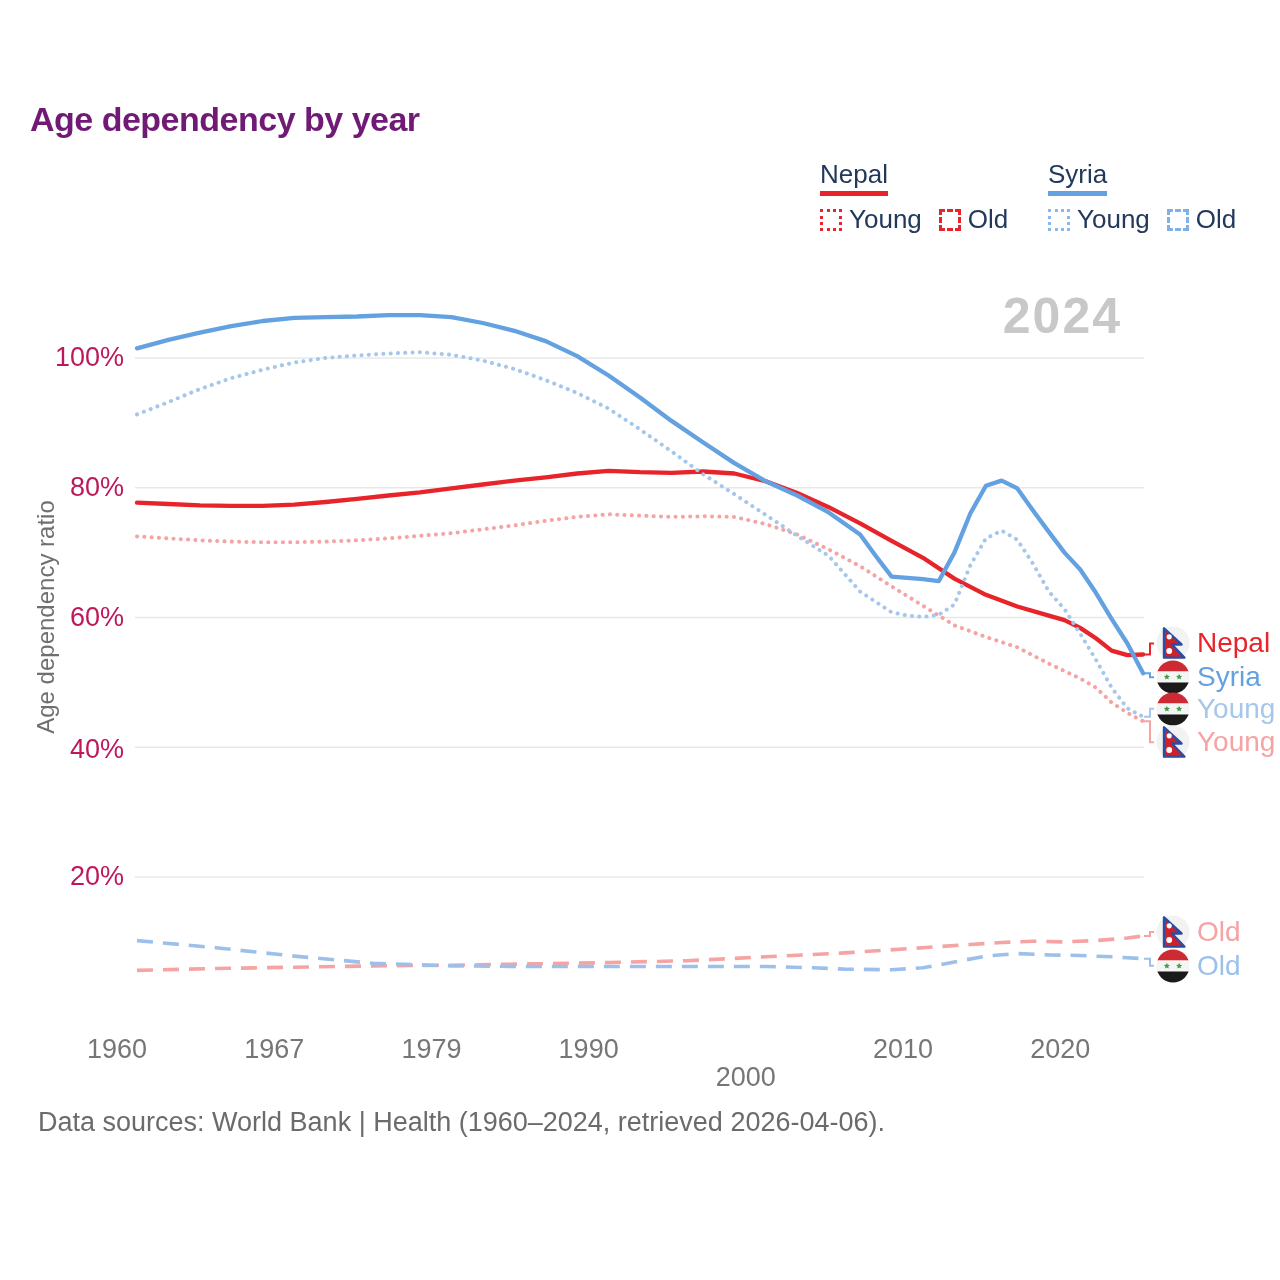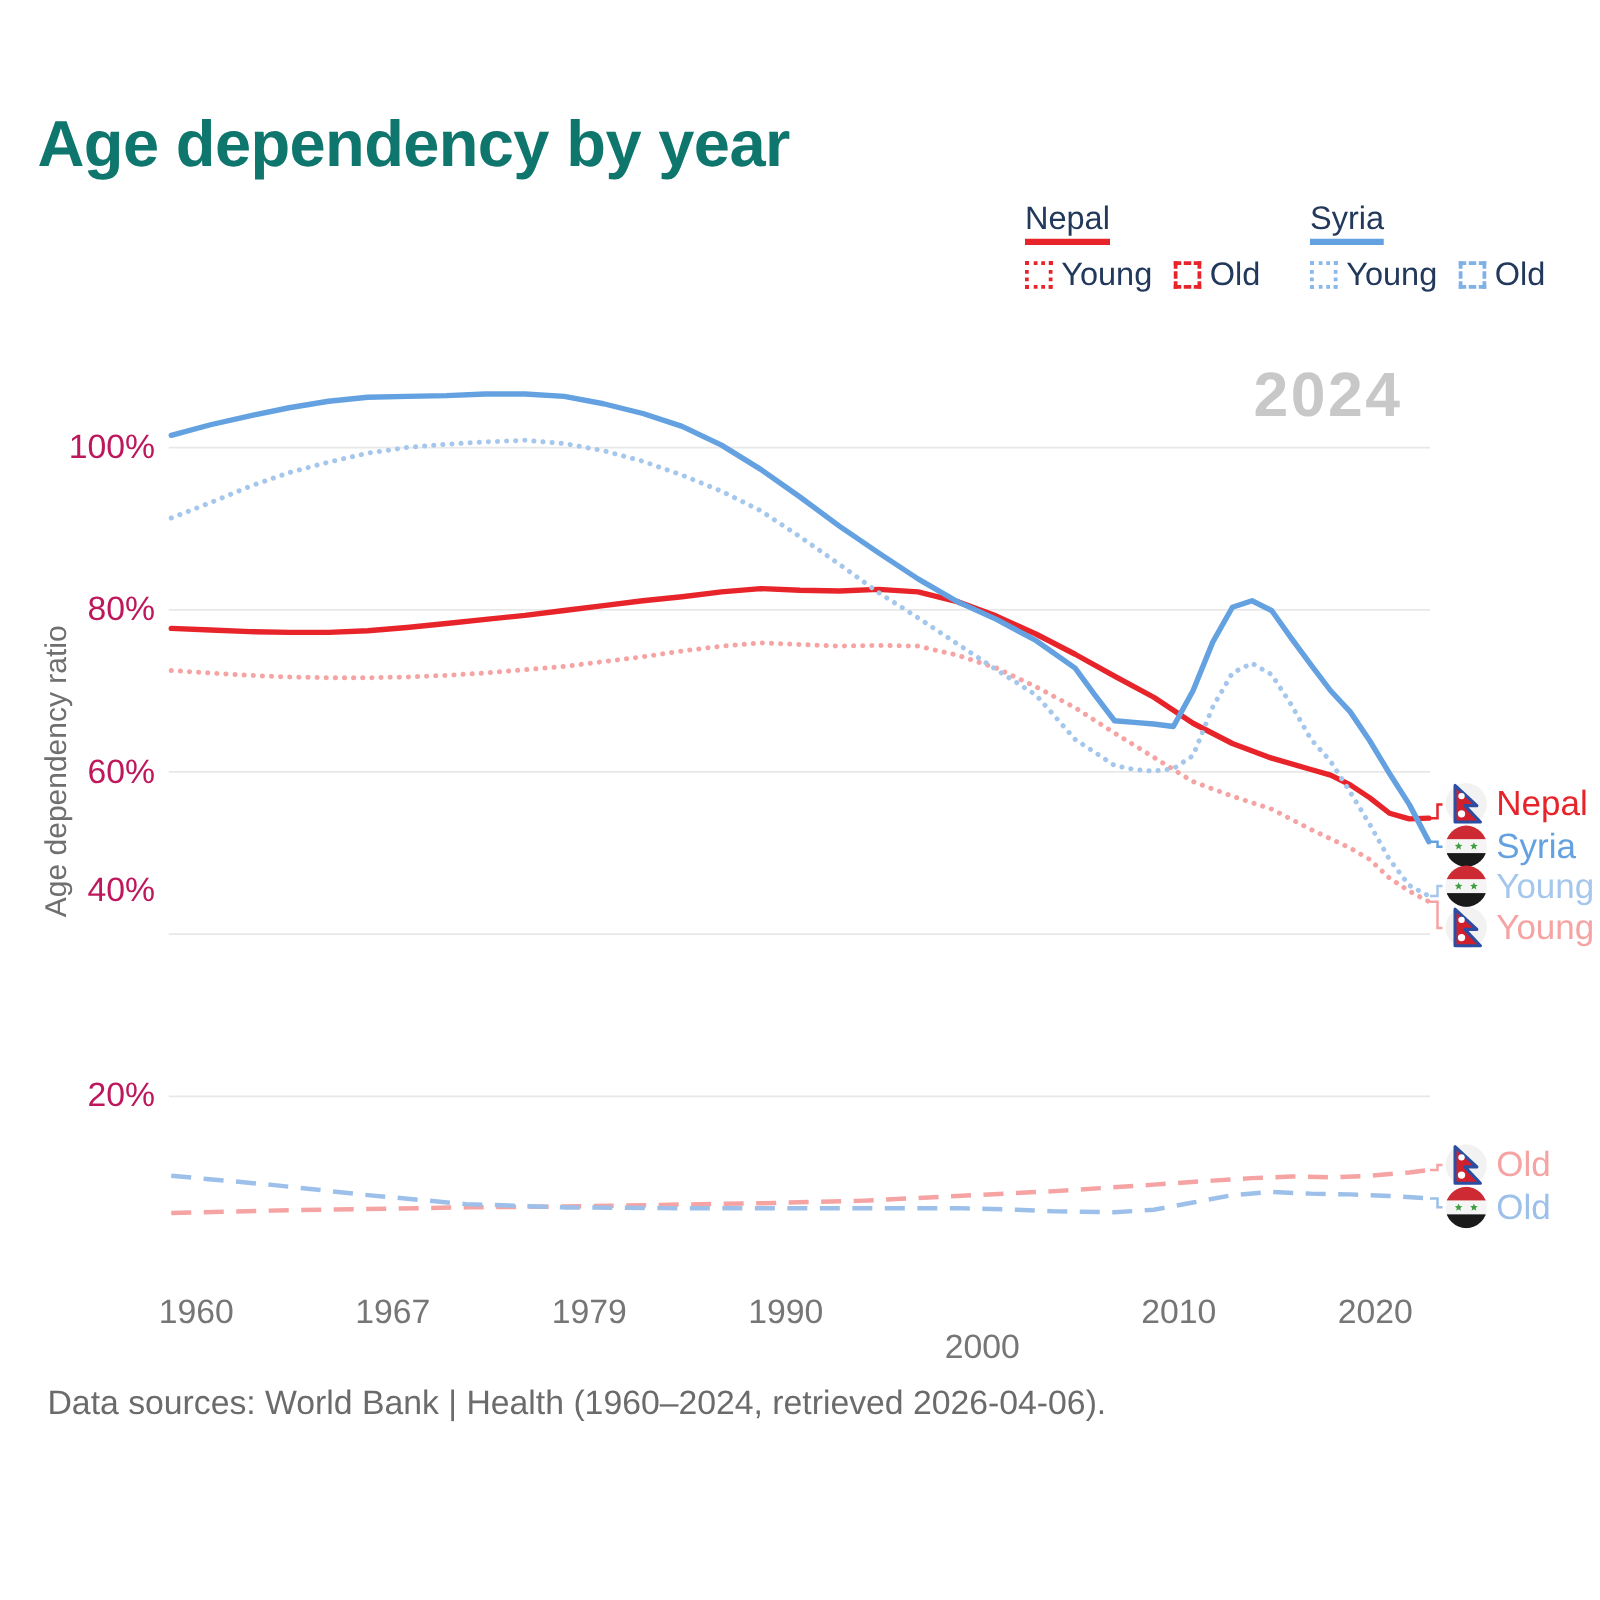--- a/index.html
+++ b/index.html
@@ -1,20 +1,20 @@
 <!DOCTYPE html>
 <html><head>
 <meta charset="utf-8">
 <style>
   html,body{margin:0;padding:0;background:#ffffff;}
   body{font-family:"Liberation Sans",sans-serif;}
   .page{position:relative;width:1280px;height:1280px;background:#ffffff;overflow:hidden;}
 
-  .title{position:absolute;left:30px;top:86px;margin:0;font-size:52px;font-weight:bold;
-         color:#0f766e;letter-spacing:-0.5px;}
+  .title{position:absolute;left:30px;top:100px;margin:0;font-size:34px;font-weight:bold;
+         color:#701a75;letter-spacing:-0.5px;}
 
   .legend-group{position:absolute;top:161px;}
   #legend-nepal{left:820px;}
   #legend-syria{left:1048px;}
   .legend-country{display:inline-block;font-size:26px;color:#22395c;padding-bottom:3px;
                   border-bottom:5px solid #000;line-height:1.05;}
   .legend-country.nepal{border-bottom-color:#e8242b;}
   .legend-country.syria{border-bottom-color:#64a1e0;}
   .legend-row{margin-top:8px;display:flex;align-items:center;}
   .swatch{width:22px;height:22px;box-sizing:border-box;margin-right:7px;flex:0 0 auto;background:#fff;}
@@ -26,21 +26,21 @@
 
   .watermark{position:absolute;top:291px;right:158px;font-size:50px;font-weight:bold;
              color:#c8c8c8;letter-spacing:2px;line-height:1;}
 
   .ylabel{position:absolute;left:46px;top:617px;transform:translate(-50%,-50%) rotate(-90deg);
           font-size:24px;color:#6f6f6f;white-space:nowrap;}
 
   #plot{position:absolute;left:0;top:0;}
 
   .ytick{position:absolute;left:28px;width:96px;text-align:right;font-size:27px;color:#be185d;}
-  .xtick{position:absolute;width:100px;text-align:right;font-size:27px;color:#767676;}
+  .xtick{position:absolute;width:100px;text-align:left;font-size:27px;color:#767676;}
 
   .end-label{position:absolute;left:1156px;display:flex;align-items:center;height:36px;}
   .end-label .txt{margin-left:7px;font-size:28px;white-space:nowrap;}
   .flag{width:34px;height:34px;display:block;flex:0 0 auto;}
 
   .footer{position:absolute;left:38px;top:1102px;font-size:27px;color:#6b6b6b;line-height:40px;}
 </style>
 </head>
 <body>
 
@@ -89,21 +89,21 @@
       <polyline points="1144,716.8 1150,716.8 1150,708.8 1154,708.8" fill="none" stroke="#a5c7ec" stroke-width="2"></polyline>
       <polyline points="1144,721.3 1150,721.3 1150,742.3 1154,742.3" fill="none" stroke="#f5a3a3" stroke-width="2"></polyline>
       <polyline points="1144,936.0 1150,936.0 1150,932.0 1154,932.0" fill="none" stroke="#f5a3a3" stroke-width="2"></polyline>
       <polyline points="1144,958.7 1150,958.7 1150,965.7 1154,965.7" fill="none" stroke="#9cc0ea" stroke-width="2"></polyline>
     </svg>
 
   <div id="yticks">
       <div class="ytick" style="top: 342px;">100%</div>
       <div class="ytick" style="top: 471.75px;">80%</div>
       <div class="ytick" style="top: 601.5px;">60%</div>
-      <div class="ytick" style="top: 697px;">40%</div>
+      <div class="ytick" style="top: 734px;">40%</div>
       <div class="ytick" style="top: 861px;">20%</div>
     </div>
   <div id="xticks">
       <div class="xtick" style="left: 87px; top: 1034px;">1960</div>
       <div class="xtick" style="left: 244.2px; top: 1034px;">1967</div>
       <div class="xtick" style="left: 401.4px; top: 1034px;">1979</div>
       <div class="xtick" style="left: 558.6px; top: 1034px;">1990</div>
       <div class="xtick" style="left: 715.8px; top: 1062px;">2000</div>
       <div class="xtick" style="left: 873px; top: 1034px;">2010</div>
       <div class="xtick" style="left: 1030.2px; top: 1034px;">2020</div>

